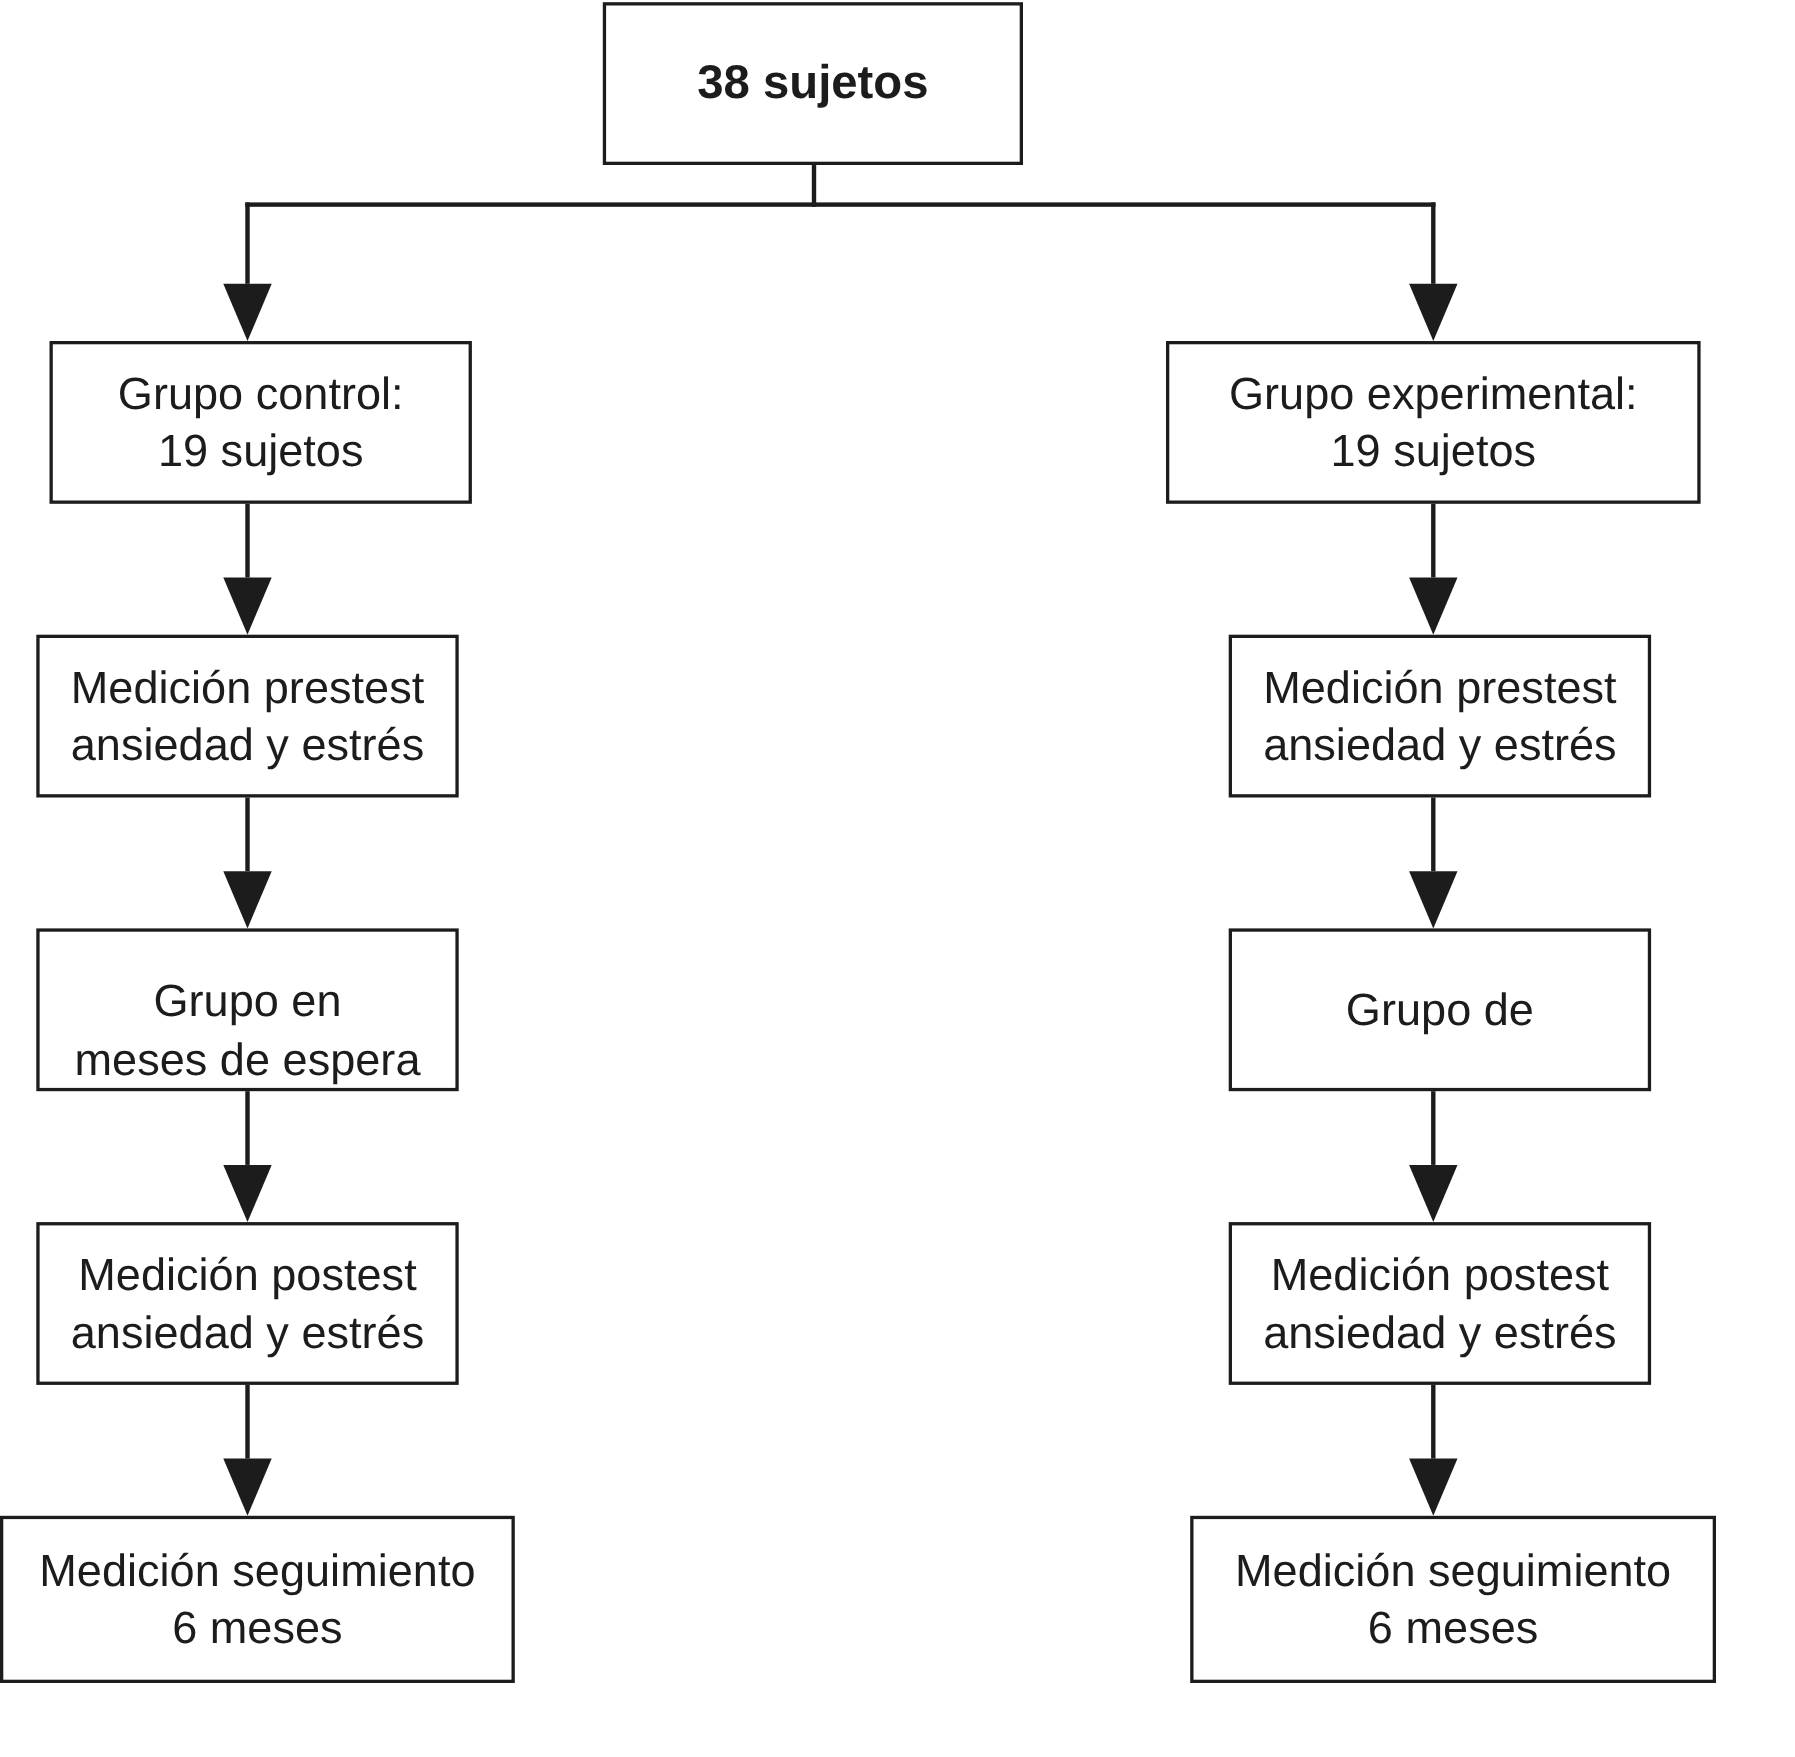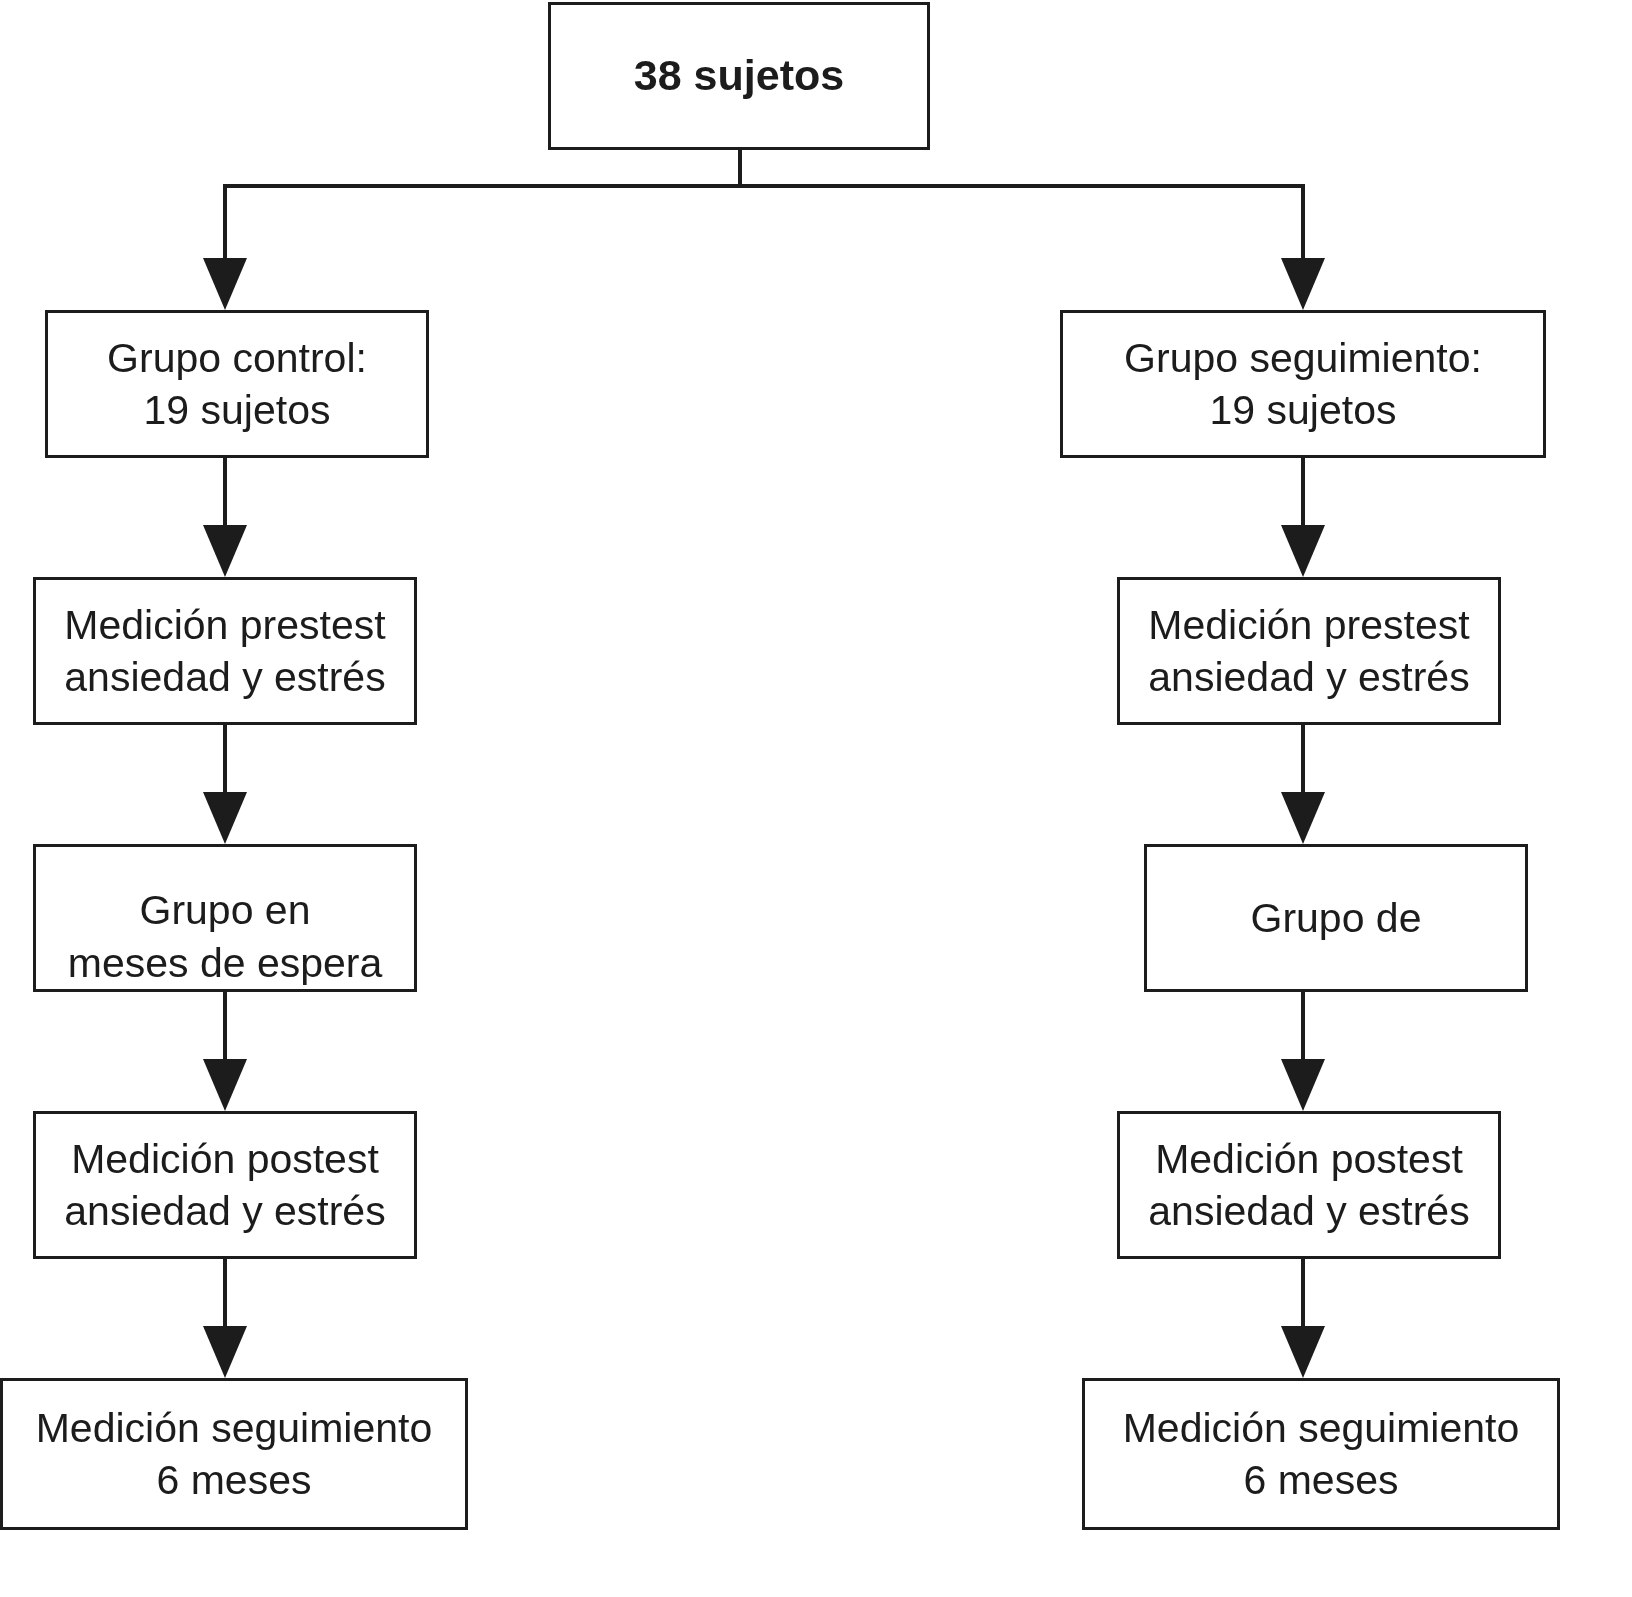--- a/index.html
+++ b/index.html
@@ -117,40 +117,40 @@
     <div class="stem"></div>
     <div class="head"></div>
   </div>
 
   <div class="box" style="left:0px; top:1378px; width:468px; height:152px;">
     <div>Medición seguimiento</div>
     <div>6 meses</div>
   </div>
 
   <div class="box" style="left:1060px; top:310px; width:486px; height:148px;">
-    <div>Grupo seguimiento:</div>
+    <div>Grupo experimental:</div>
     <div>19 sujetos</div>
   </div>
 
   <div class="arrow" style="left:1281px; top:458px; height:119px;">
     <div class="stem"></div>
     <div class="head"></div>
   </div>
 
   <div class="box" style="left:1117px; top:577px; width:384px; height:148px;">
     <div>Medición prestest</div>
     <div>ansiedad y estrés</div>
   </div>
 
   <div class="arrow" style="left:1281px; top:725px; height:119px;">
     <div class="stem"></div>
     <div class="head"></div>
   </div>
 
-  <div class="box" style="left:1144px; top:844px; width:384px; height:148px;">
+  <div class="box" style="left:1117px; top:844px; width:384px; height:148px;">
     <div>Grupo de</div>
   </div>
 
   <div class="arrow" style="left:1281px; top:992px; height:119px;">
     <div class="stem"></div>
     <div class="head"></div>
   </div>
 
   <div class="box" style="left:1117px; top:1111px; width:384px; height:148px;">
     <div>Medición postest</div>

